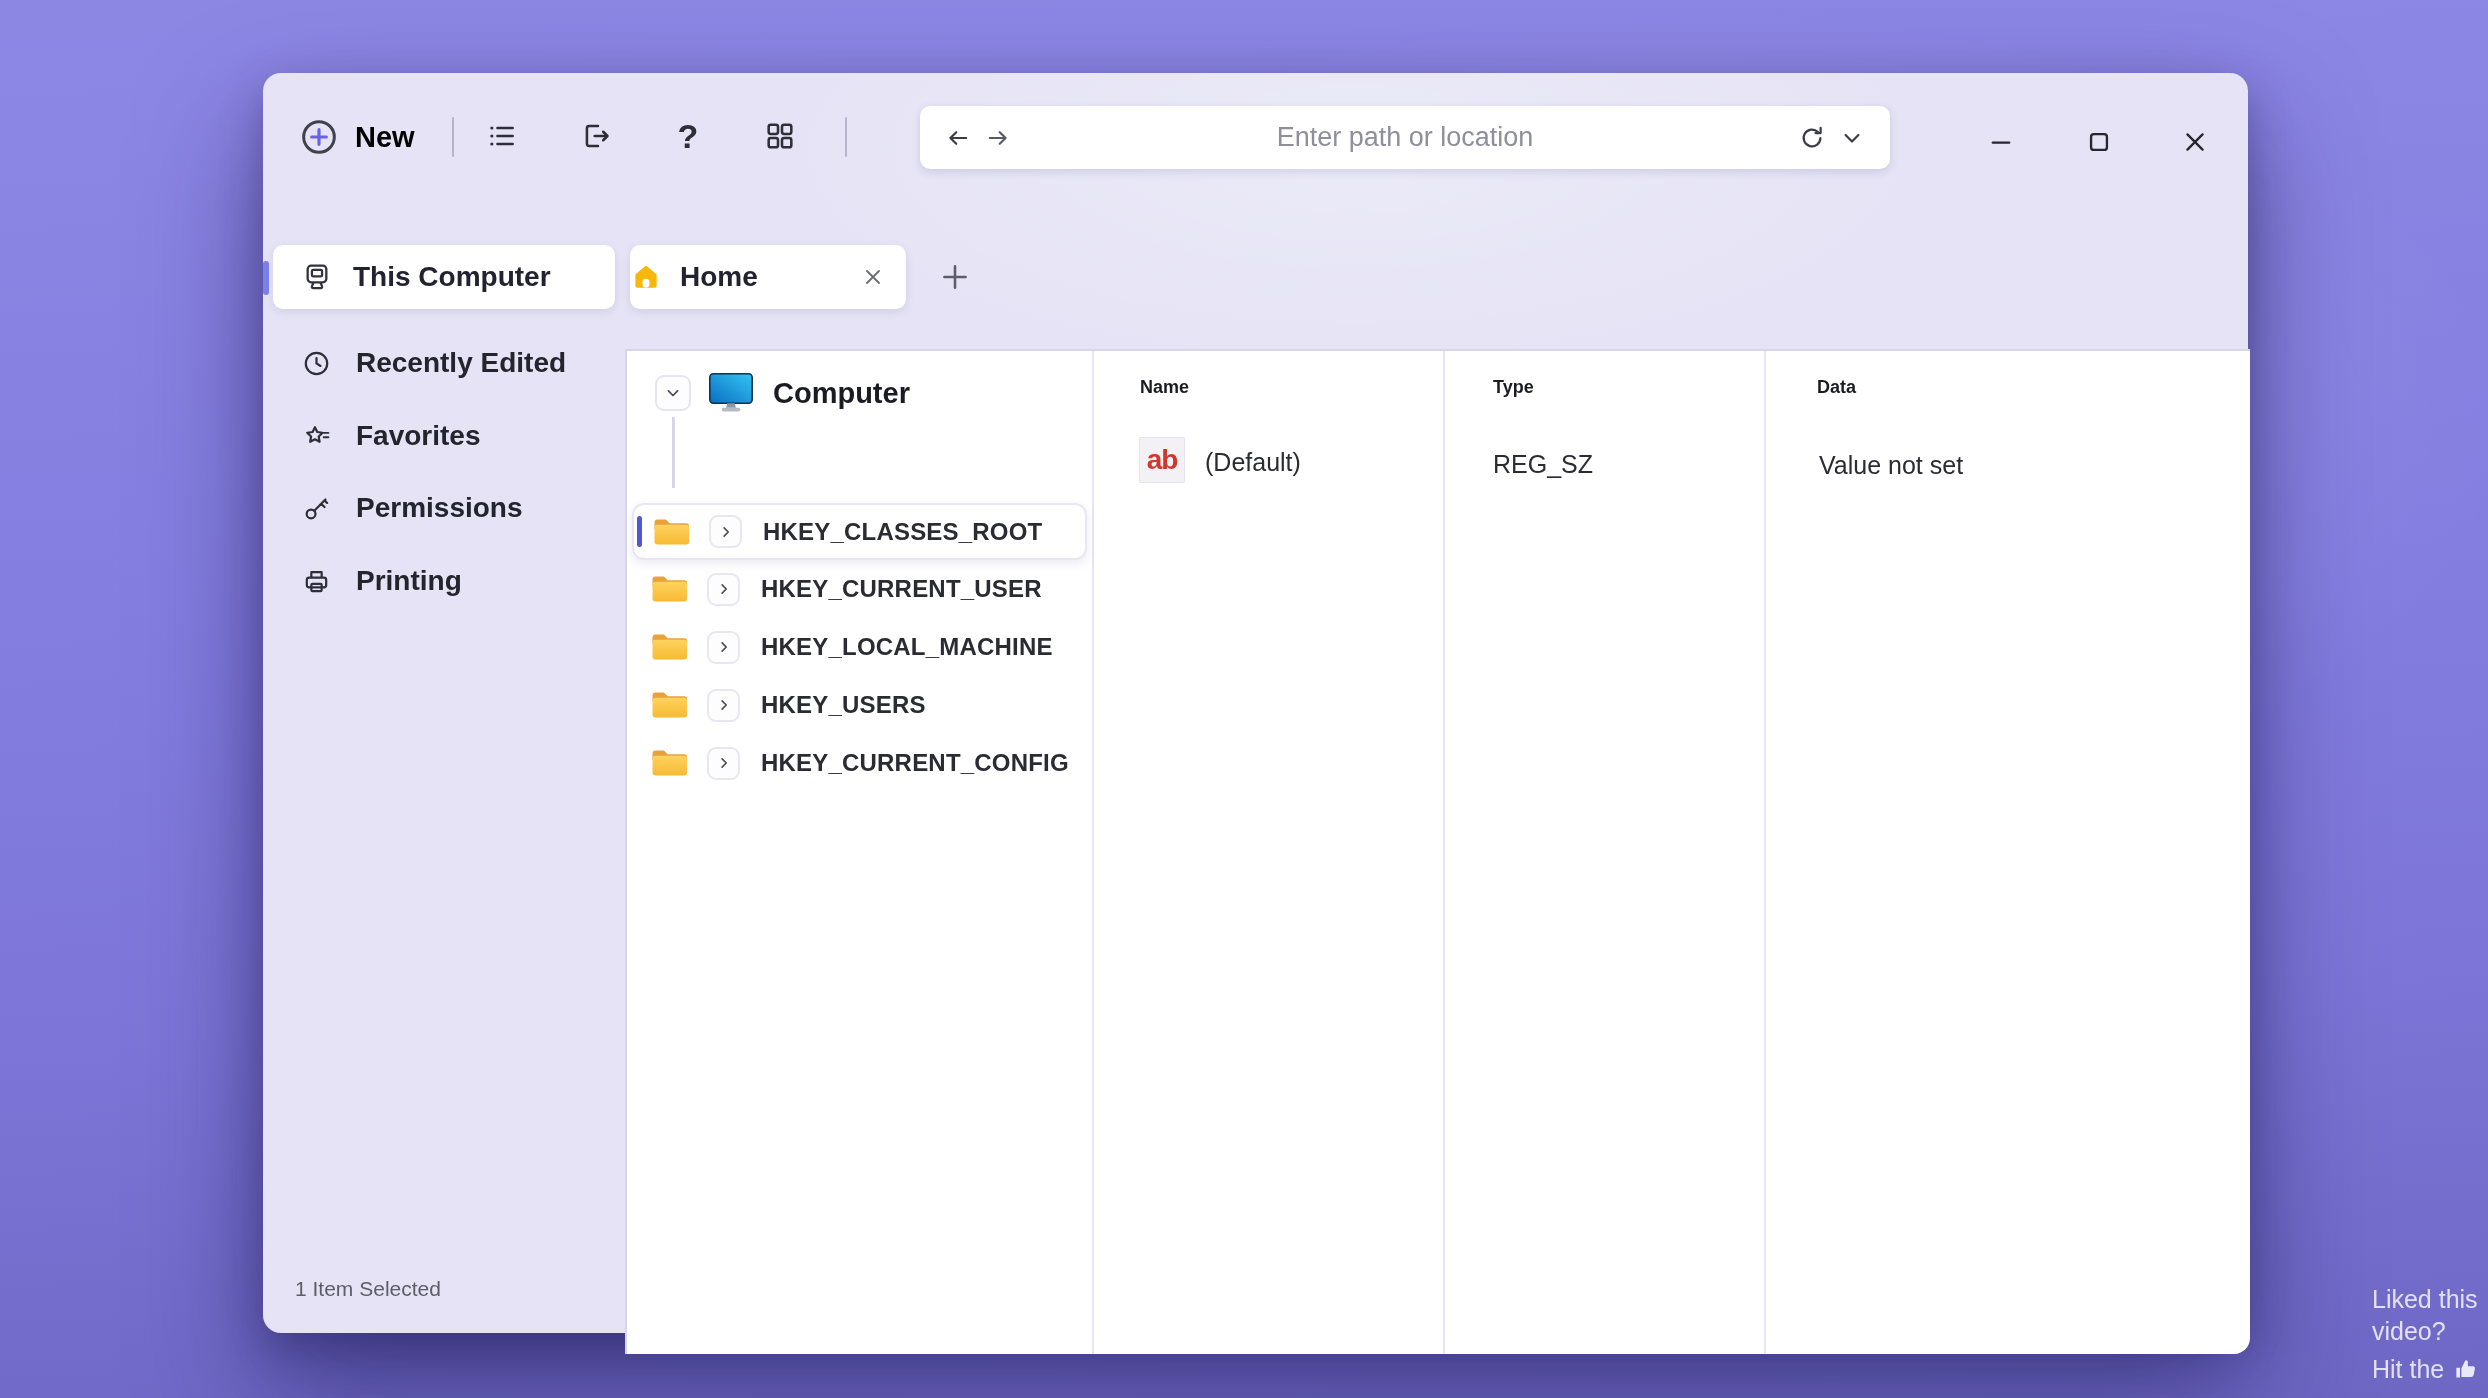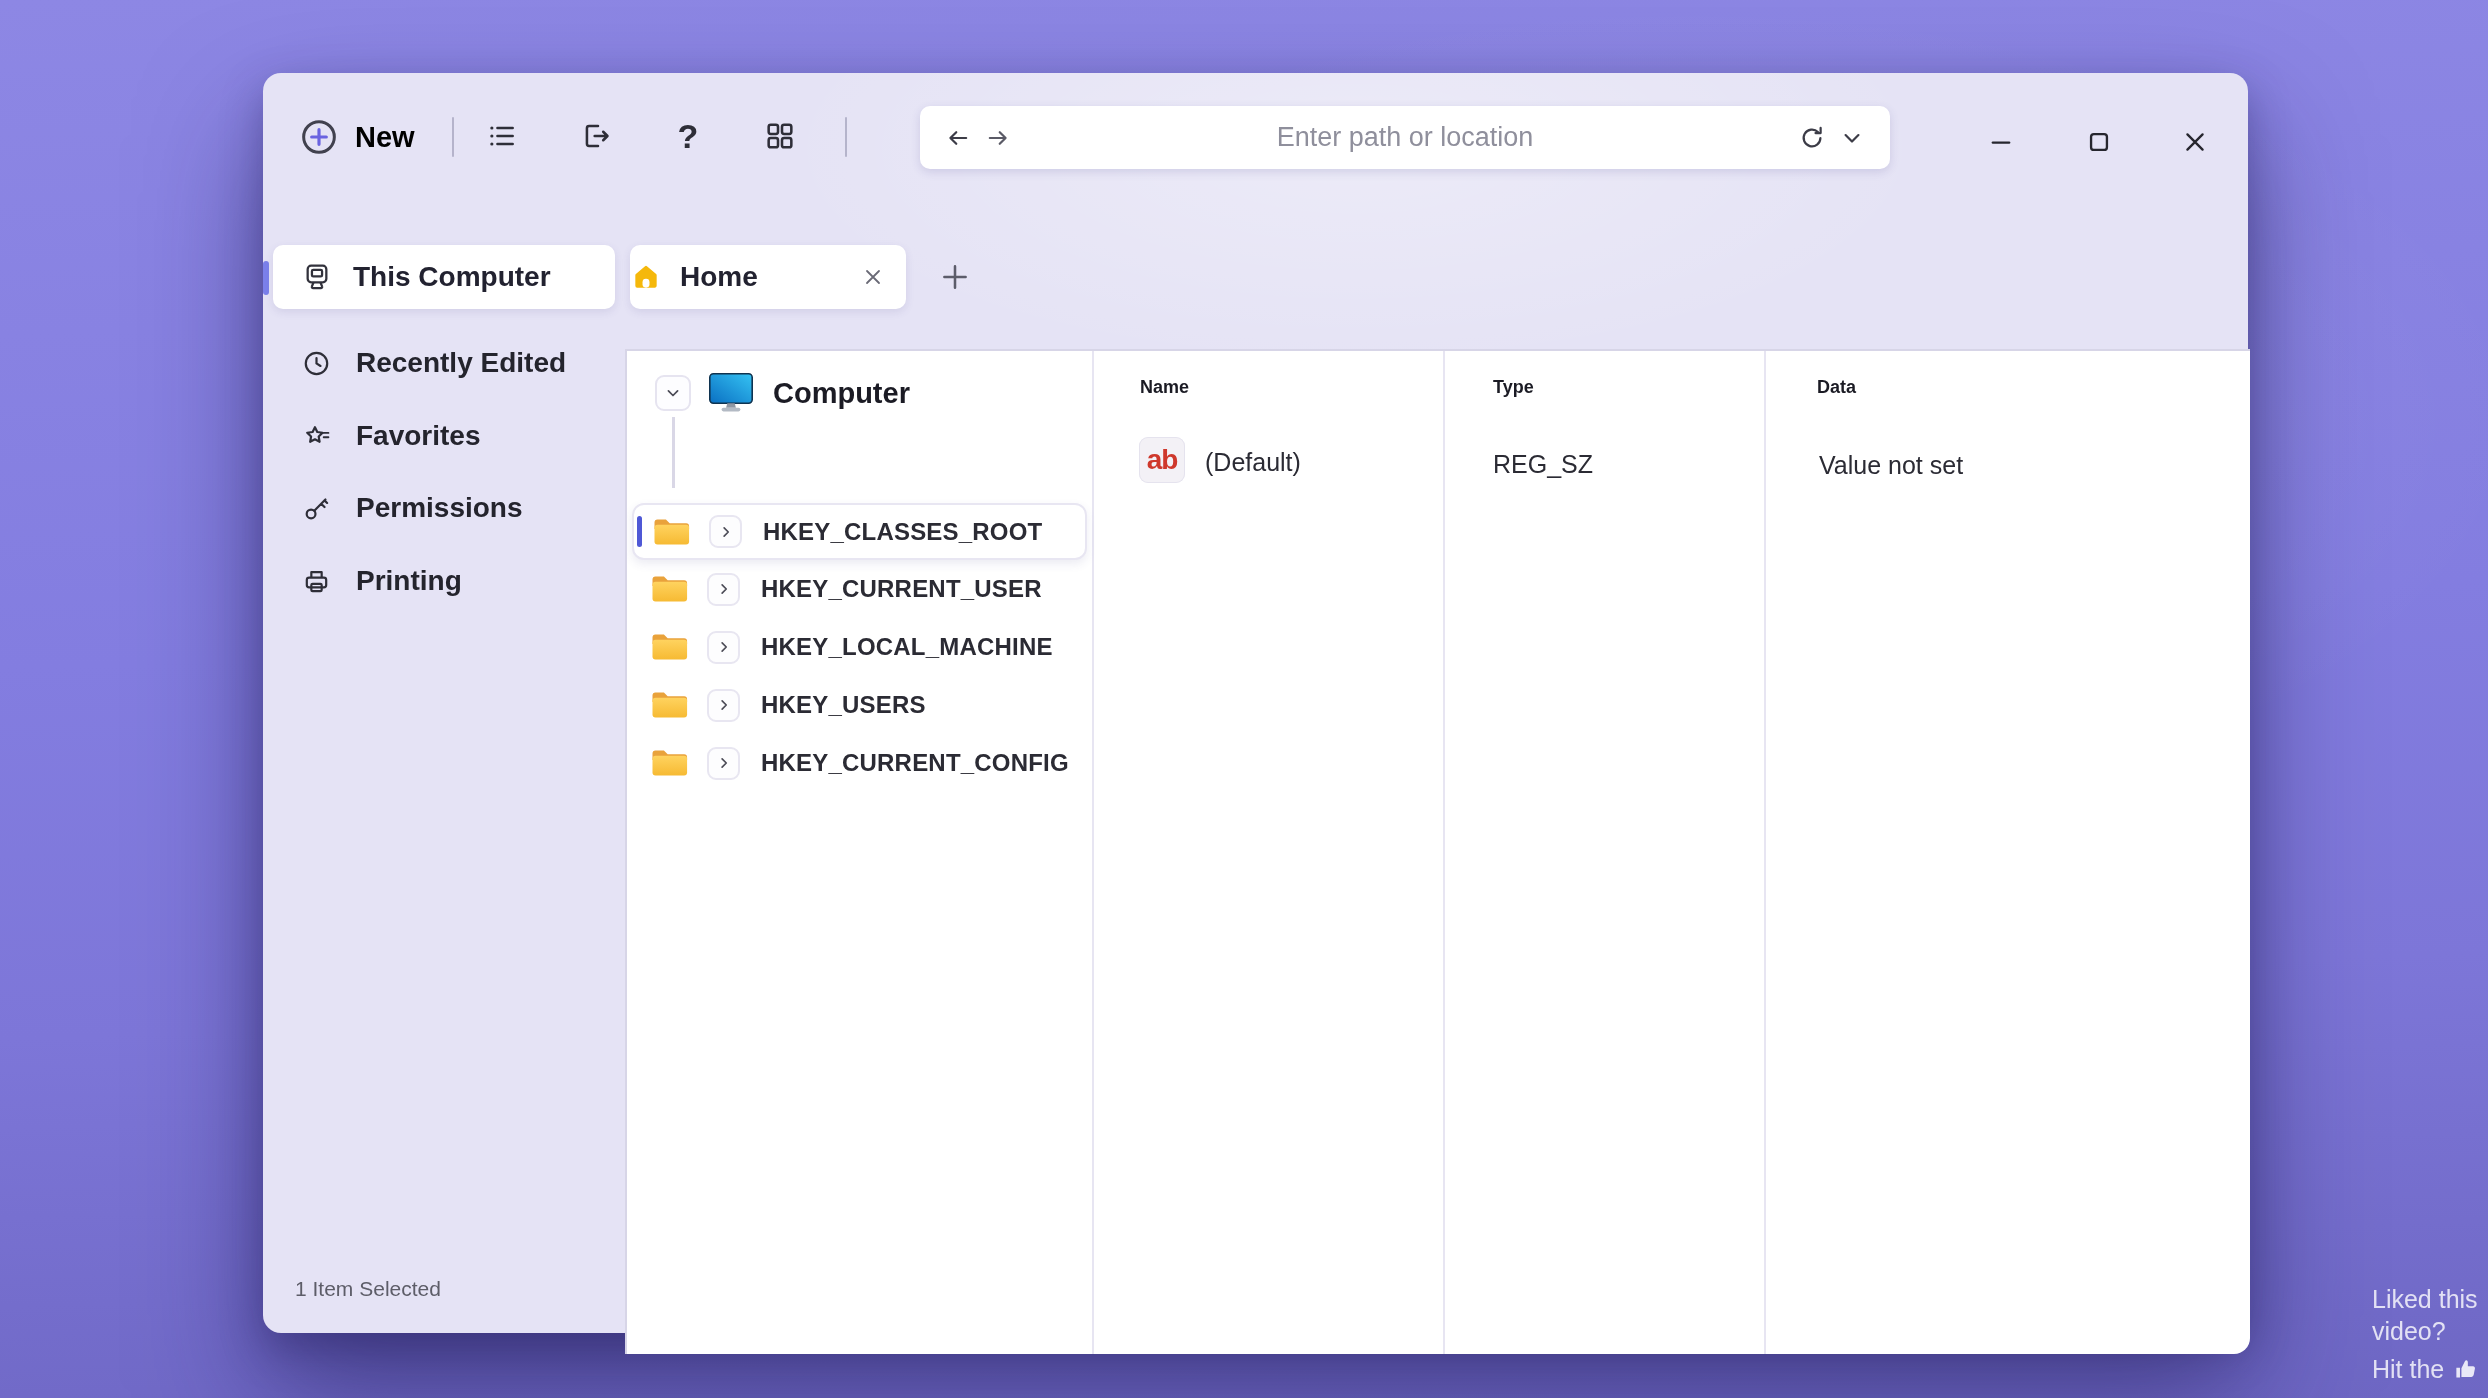--- a/index.html
+++ b/index.html
@@ -70,21 +70,21 @@
   .mini-chevron{width:33px;height:33px;border:2px solid #e8e6f1;border-radius:9px;background:#fdfdfe;
     display:flex;align-items:center;justify-content:center;margin-left:17px;box-sizing:border-box;flex:0 0 auto;}
   .mini-chevron svg{width:18px;height:18px;}
   .tree-label{margin-left:21px;font-size:24px;font-weight:600;color:#2b2b34;letter-spacing:.2px;white-space:nowrap;}
   .tree-row.selected{top:152px;height:57px;background:#fff;border:2px solid #e8e6f2;border-radius:12px;
     box-shadow:0 4px 10px rgba(70,64,140,.10);}
   .tree-row.selected::before{content:'';position:absolute;left:3px;top:11px;width:5px;height:31px;border-radius:3px;
     background:var(--accent,#4f58d6);}
 
   .col-h{position:absolute;top:26px;font-size:18px;font-weight:700;color:#1b1b24;}
-  .ab-icon{position:absolute;left:512px;top:86px;width:46px;height:46px;background:#f3f1f6;border-radius:9px;
+  .ab-icon{position:absolute;left:512px;top:86px;width:46px;height:46px;background:#f3f1f6;border-radius:2px;
     display:flex;align-items:center;justify-content:center;font-size:28px;font-weight:700;color:var(--reg-red,#cf382c);
     box-shadow:inset 0 0 0 1px #e5e3ee;letter-spacing:-1px;}
   .val-text{position:absolute;font-size:25px;font-weight:500;color:#2b2b34;white-space:nowrap;}
 
   .status{position:absolute;left:32px;top:1204px;font-size:21px;font-weight:500;color:#5d5d68;}
 
   
   .like-overlay{position:absolute;left:2372px;top:1283px;width:120px;font-size:25px;line-height:32px;
     color:rgba(255,255,255,.80);font-weight:500;}
   .hit-line{margin-top:6px;display:flex;align-items:center;gap:9px;}

